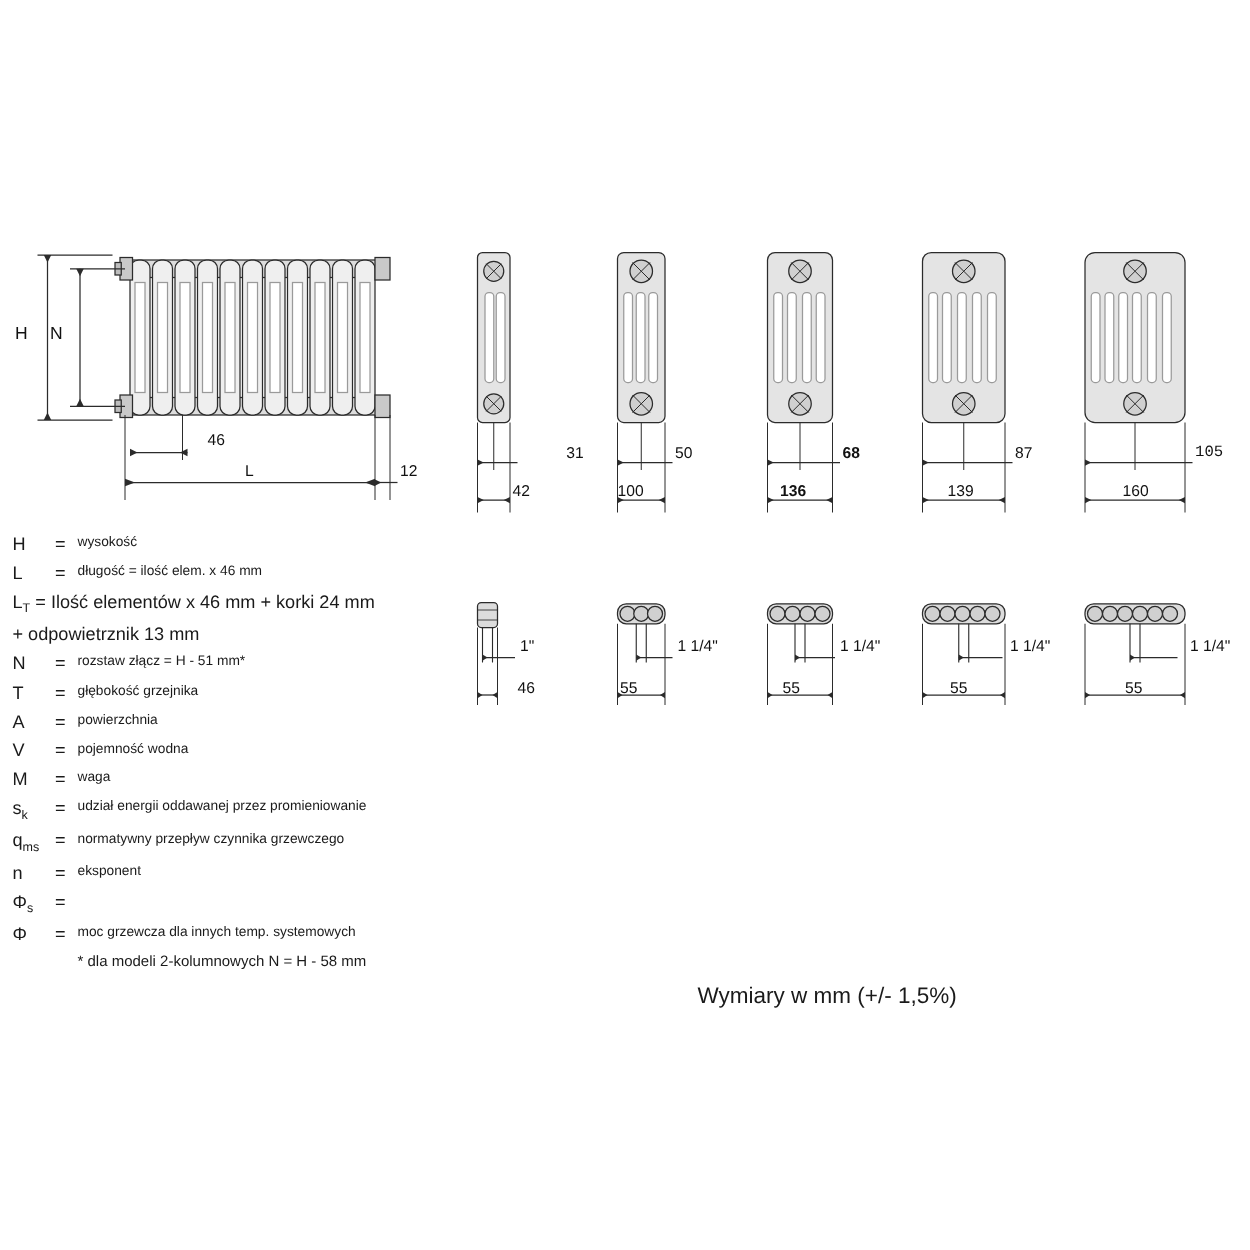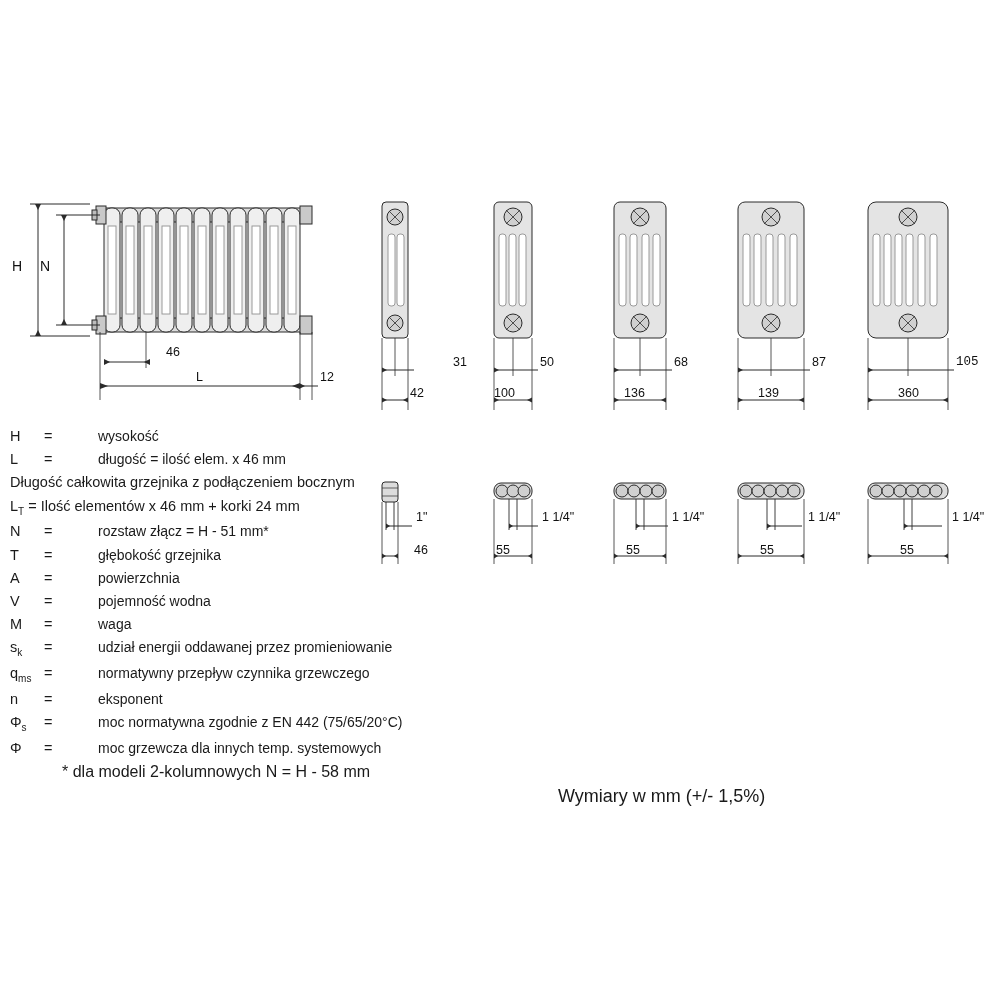--- a/index.html
+++ b/index.html
@@ -6,23 +6,23 @@
   body{width:1000px;height:1000px;position:relative;font-family:"Liberation Sans",sans-serif;color:#1a1a1a;}
   #root{position:relative;width:1000px;height:1000px;overflow:hidden;}
 
   .abs{position:absolute;}
 
   
   #legend{position:absolute;left:10px;top:428px;width:470px;}
   .leg-row{display:flex;align-items:flex-start;margin-bottom:6.5px;line-height:1.15;}
   .leg-sym{width:34px;flex:0 0 34px;font-size:14.5px;}
   .leg-eq{width:18px;flex:0 0 18px;font-size:14.5px;}
-  .leg-txt{font-size:14px;margin-left:36px;}
+  .leg-txt{font-size:11px;}
   .leg-full{font-size:14.5px;margin-bottom:6.5px;line-height:1.15;}
-  .leg-indent{font-size:16px;margin-bottom:6.5px;padding-left:52px;line-height:1.15;}
+  .leg-indent{font-size:12px;margin-bottom:6.5px;padding-left:52px;line-height:1.15;}
   sub{font-size:10px;}
 
   #units{position:absolute;left:558px;top:786px;font-size:18px;}
 
   
   .dimtxt{position:absolute;font-size:12.5px;color:#111;white-space:nowrap;}
   svg{display:block;overflow:visible;}
 </style>
 </head>
 <body>
@@ -162,21 +162,21 @@
         <polygon points="17,172 12,169.5 12,174.5" fill="#2b2b2b" stroke="none"></polygon>
         <line x1="12" y1="202" x2="50" y2="202" fill="none"></line>
         <polygon points="17,202 12,199.5 12,204.5" fill="#2b2b2b" stroke="none"></polygon>
         <polygon points="45,202 50,199.5 50,204.5" fill="#2b2b2b" stroke="none"></polygon>
       </g>
     </svg>
     <div class="dimtxt" style="left:58px;top:157px;text-align:center;">50</div>
     <div class="dimtxt" style="left:12px;top:188px;text-align:center;">100</div>
     </div>
 
-  <div class="abs" style="left:604px;top:198px;width:140px;height:230px;">
+  <div class="abs" style="left:604px;top:198px;width:140px;height:230px;font-weight:bold;">
     <svg width="140" height="230" viewBox="0 0 140 230">
       <g stroke="#2b2b2b" stroke-width="1">
         <rect x="10" y="4" width="52" height="136" rx="6" fill="#e4e4e4"></rect>
         <circle cx="36" cy="19" r="9" fill="#d0d0d0"></circle>
         <line x1="29" y1="12" x2="43" y2="26" stroke-width="0.8"></line>
         <line x1="43" y1="12" x2="29" y2="26" stroke-width="0.8"></line>
         <circle cx="36" cy="125" r="9" fill="#d0d0d0"></circle>
         <line x1="29" y1="118" x2="43" y2="132" stroke-width="0.8"></line>
         <line x1="43" y1="118" x2="29" y2="132" stroke-width="0.8"></line>
         <g fill="#ffffff" stroke="#9a9a9a">
@@ -252,21 +252,21 @@
         <line x1="46" y1="140" x2="46" y2="178" stroke-width="0.8"></line>
         <line x1="86" y1="140" x2="86" y2="212" stroke-width="0.8"></line>
         <line x1="6" y1="172" x2="92" y2="172" fill="none"></line>
         <polygon points="11,172 6,169.5 6,174.5" fill="#2b2b2b" stroke="none"></polygon>
         <line x1="6" y1="202" x2="86" y2="202" fill="none"></line>
         <polygon points="11,202 6,199.5 6,204.5" fill="#2b2b2b" stroke="none"></polygon>
         <polygon points="81,202 86,199.5 86,204.5" fill="#2b2b2b" stroke="none"></polygon>
       </g>
     </svg>
     <div class="dimtxt" style="left:94px;top:157px;font-family:Liberation Mono, monospace;">105</div>
-    <div class="dimtxt" style="left:36px;top:188px;">360</div>
+    <div class="dimtxt" style="left:36px;top:188px;">160</div>
   </div>
 
   <div class="abs" style="left:368px;top:478px;width:120px;height:120px;">
     <svg width="120" height="120" viewBox="0 0 120 120">
       <g stroke="#2b2b2b" stroke-width="1">
         <rect x="14" y="4" width="16" height="20" rx="3" fill="#dcdcdc"></rect>
         <line x1="14" y1="10" x2="30" y2="10" stroke-width="0.7"></line>
         <line x1="14" y1="18" x2="30" y2="18" stroke-width="0.7"></line>
         <line x1="18" y1="24" x2="18" y2="52" stroke-width="0.9"></line>
         <line x1="26" y1="24" x2="26" y2="52" stroke-width="0.9"></line>
@@ -386,26 +386,26 @@
       <div class="leg-eq">=</div>
       <div class="leg-txt">wysokość</div>
     </div>
 
     <div class="leg-row">
       <div class="leg-sym">L</div>
       <div class="leg-eq">=</div>
       <div class="leg-txt">długość = ilość elem. x 46 mm</div>
     </div>
 
-    <div class="leg-full">Długość całkowita grzejnika z podłączeniem bocznym</div>
 
     <div class="leg-full">
       <span>L</span><sub>T</sub><span> = Ilość elementów x 46 mm + korki 24 mm</span>
     </div>
 
+    <div class="leg-full">+ odpowietrznik 13 mm</div>
 
     <div class="leg-row">
       <div class="leg-sym">N</div>
       <div class="leg-eq">=</div>
       <div class="leg-txt">rozstaw złącz = H - 51 mm*</div>
     </div>
     <div class="leg-row">
       <div class="leg-sym">T</div>
       <div class="leg-eq">=</div>
       <div class="leg-txt">głębokość grzejnika</div>
@@ -437,21 +437,20 @@
       <div class="leg-txt">normatywny przepływ czynnika grzewczego</div>
     </div>
     <div class="leg-row">
       <div class="leg-sym">n</div>
       <div class="leg-eq">=</div>
       <div class="leg-txt">eksponent</div>
     </div>
     <div class="leg-row">
       <div class="leg-sym"><span>Φ</span><sub>s</sub></div>
       <div class="leg-eq">=</div>
-      <div class="leg-txt">moc normatywna zgodnie z EN 442 (75/65/20°C)</div>
     </div>
     <div class="leg-row">
       <div class="leg-sym">Φ</div>
       <div class="leg-eq">=</div>
       <div class="leg-txt">moc grzewcza dla innych temp. systemowych</div>
     </div>
 
     <div class="leg-indent">* dla modeli 2-kolumnowych N = H - 58 mm</div>
   </div>
 

